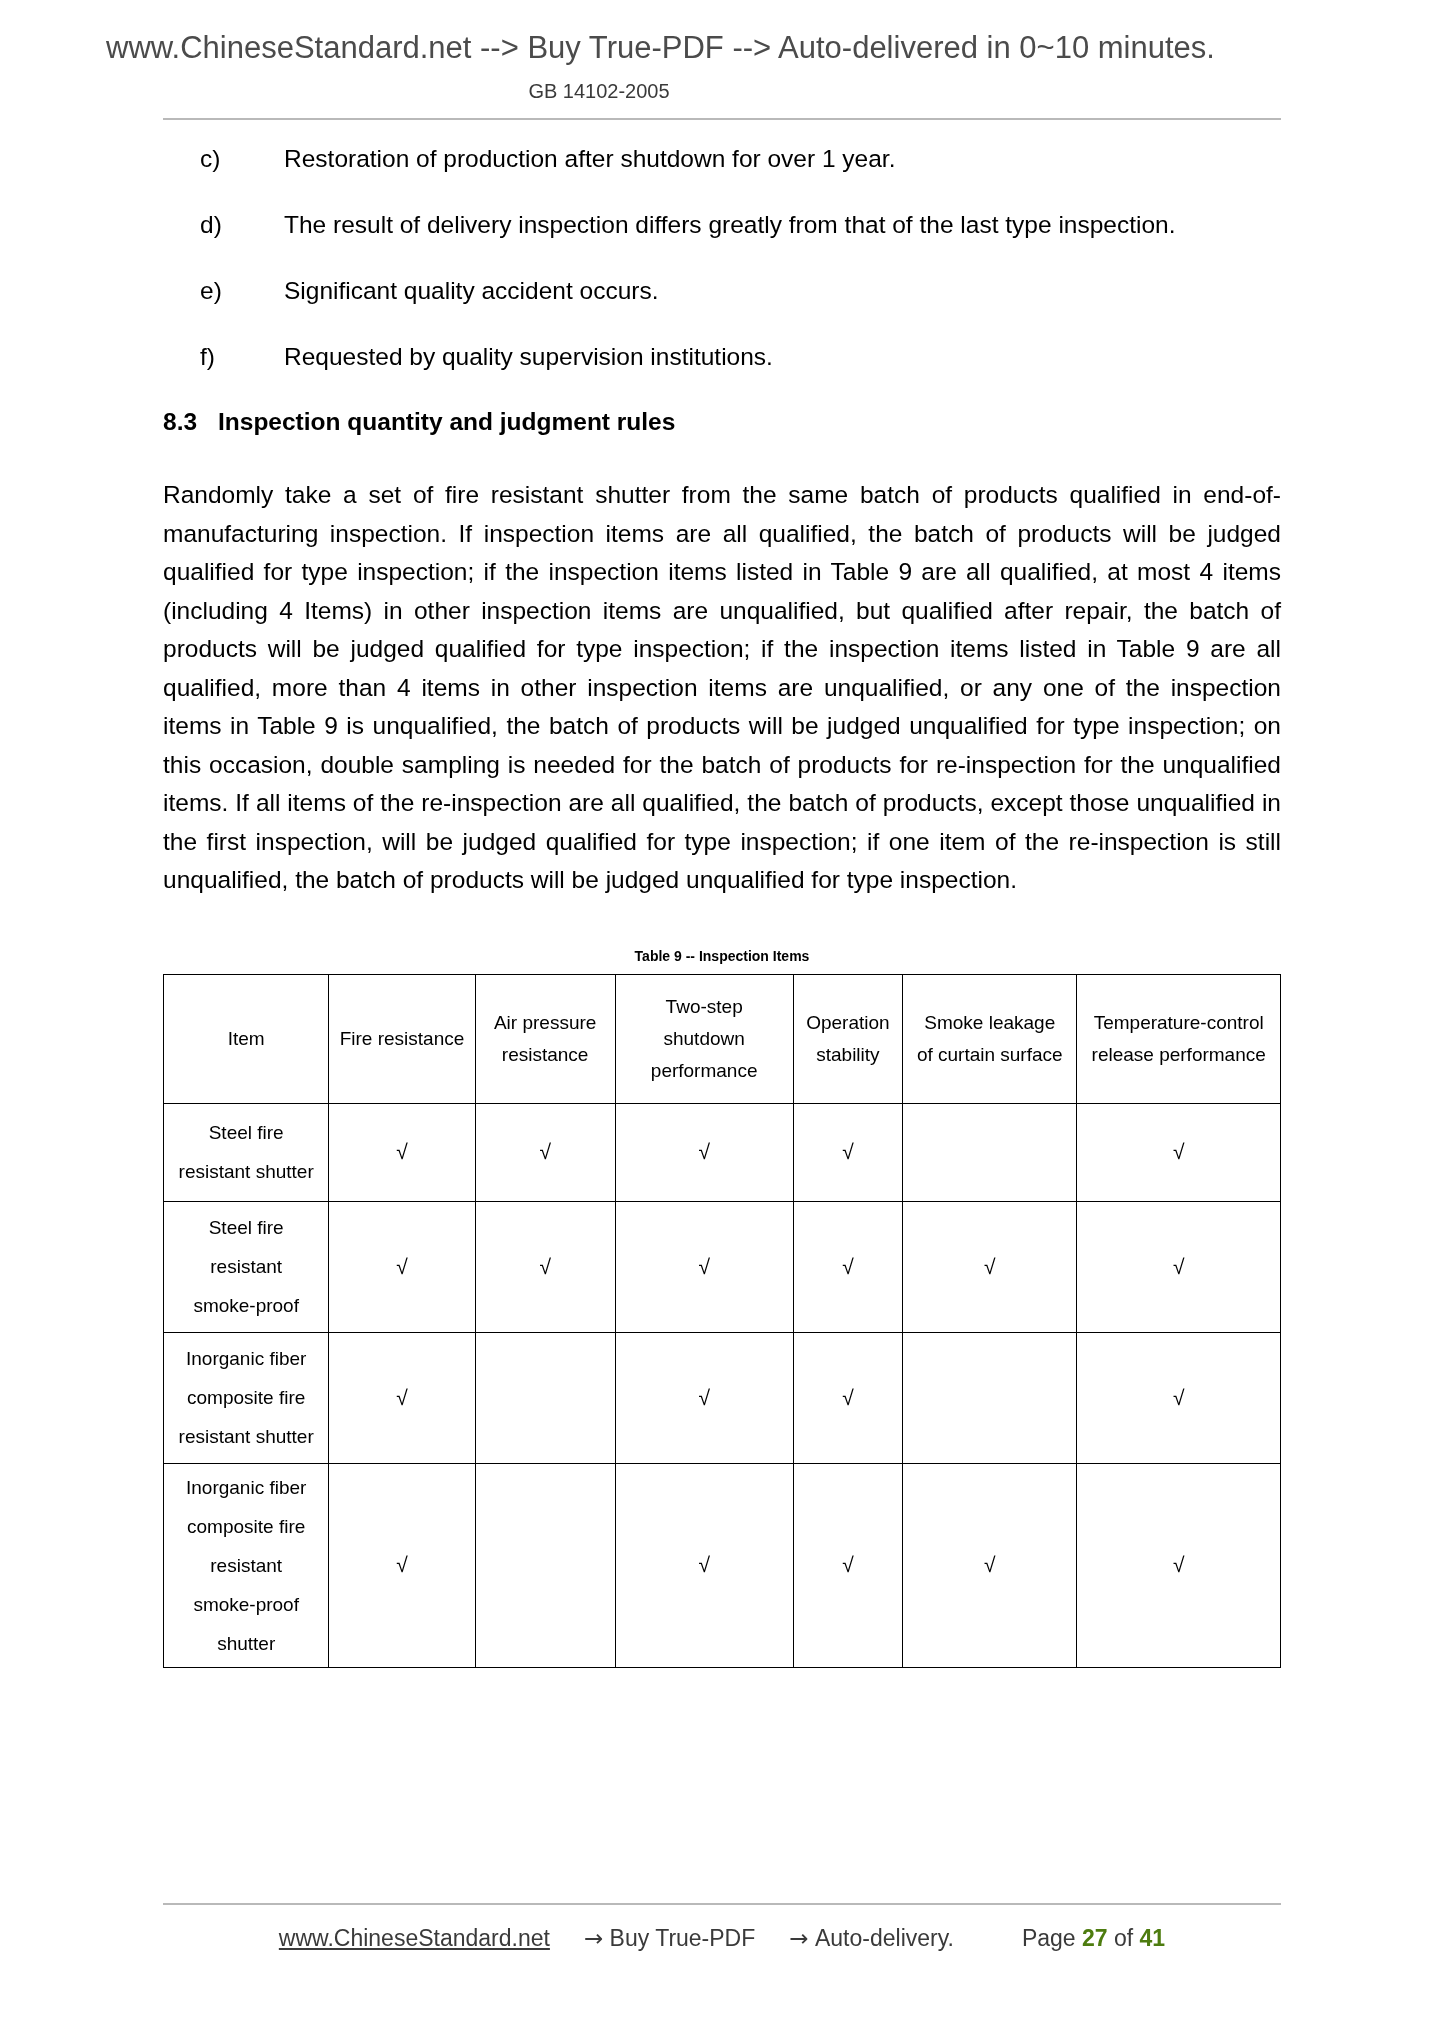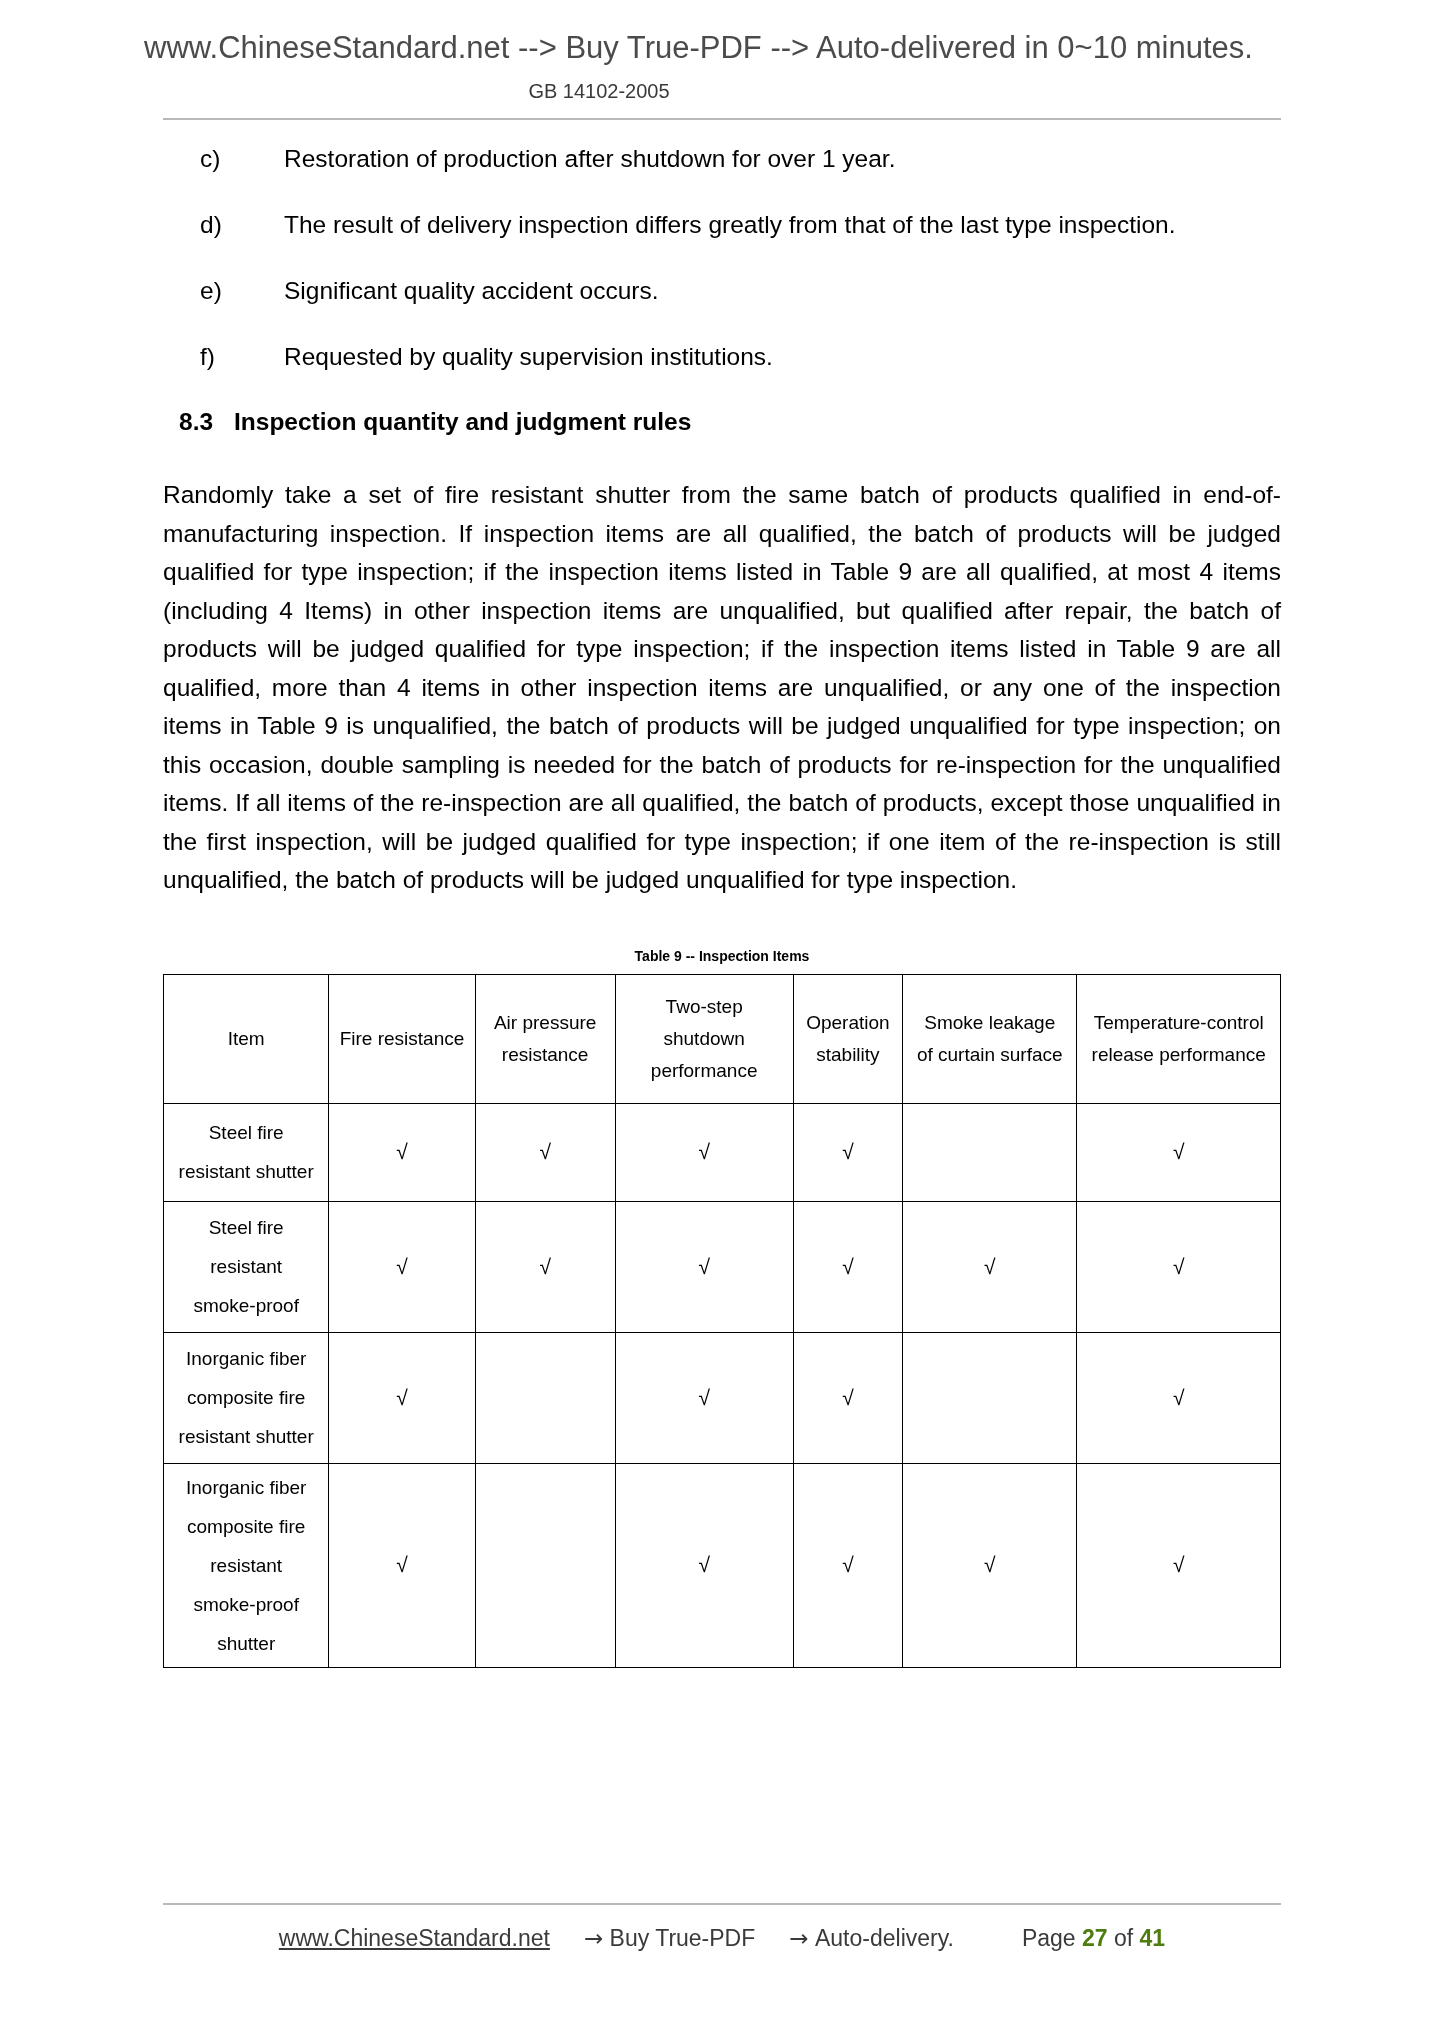--- a/index.html
+++ b/index.html
@@ -26,21 +26,20 @@
   .watermark {
     position: absolute;
     top: 30px;
     left: 0;
     width: 1321px;
     text-align: center;
     font-size: 31px;
     color: #4b4b4b;
     letter-spacing: 0px;
     white-space: nowrap;
-    padding-left: 38px;
   }
 
   
   .running-head {
     position: absolute;
     top: 80px;
     left: 0;
     width: 1198px;
     text-align: center;
     font-size: 20px;
@@ -86,21 +85,21 @@
   .list-text.nojust { text-align: left; }
 
   
   .heading {
     display: flex;
     font-size: 24.5px;
     font-weight: bold;
     margin-top: 33px;
     margin-bottom: 40px;
   }
-  .heading-num { width: 55px; flex: 0 0 55px; margin-left: 16px; }
+  .heading-num { width: 55px; flex: 0 0 55px; }
   .heading-text { flex: 1; }
 
   
   .body-par {
     font-size: 24.5px;
     line-height: 38.5px;
     text-align: justify;
     text-justify: inter-word;
     margin: 0 0 48px 0;
   }

